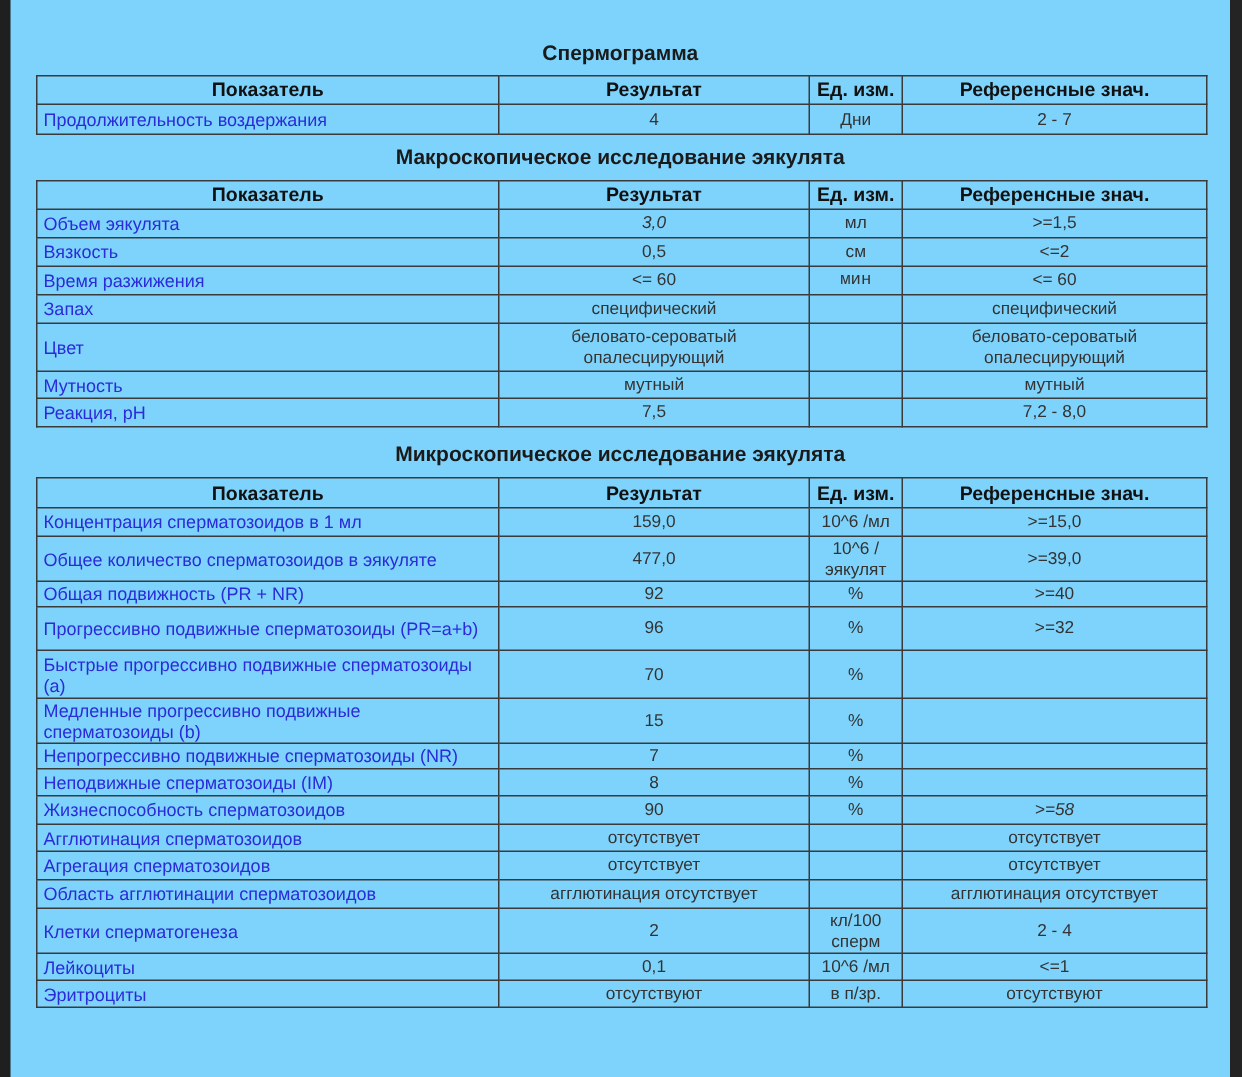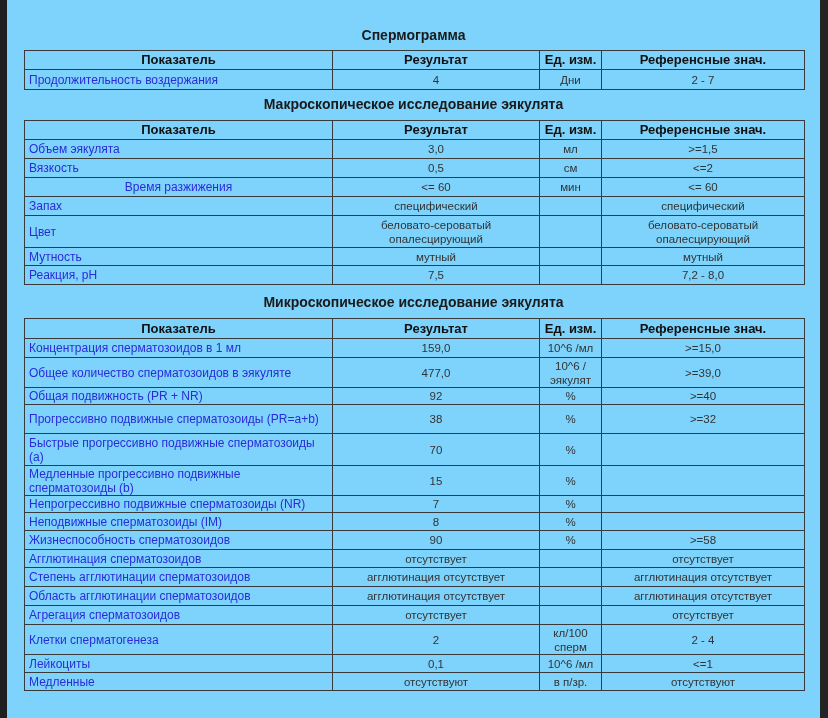--- a/index.html
+++ b/index.html
@@ -76,34 +76,34 @@
         <tr>
       <th>Показатель</th>
       <th>Результат</th>
       <th>Ед. изм.</th>
       <th>Референсные знач.</th>
     </tr>
       </thead>
     <tbody>
         <tr>
           <td class="name" style="height: 18px;">Объем эякулята</td>
-          <td class="c" style="height: 18px;">3,0</td>
+          <td class="c" style="height: 18px; font-style: italic;">3,0</td>
           <td class="c" style="height: 18px;">мл</td>
           <td class="c" style="height: 18px;">&gt;=1,5</td>
         </tr>
         <tr>
           <td class="name" style="height: 18px;">Вязкость</td>
           <td class="c" style="height: 18px;">0,5</td>
           <td class="c" style="height: 18px;">см</td>
           <td class="c" style="height: 18px;">&lt;=2</td>
         </tr>
         <tr>
-          <td class="name" style="height: 18px; text-align: center;">Время разжижения</td>
+          <td class="name" style="height: 18px;">Время разжижения</td>
           <td class="c" style="height: 18px;">&lt;= 60</td>
-          <td class="c" style="height: 18px;">мин</td>
+          <td class="c" style="height: 18px; font-family: Liberation Mono, monospace;">мин</td>
           <td class="c" style="height: 18px;">&lt;= 60</td>
         </tr>
         <tr>
           <td class="name" style="height: 18px;">Запах</td>
           <td class="c" style="height: 18px;">специфический</td>
           <td class="c" style="height: 18px;"></td>
           <td class="c" style="height: 18px;">специфический</td>
         </tr>
         <tr>
           <td class="name" style="height: 31px;">Цвет</td>
@@ -157,21 +157,21 @@
           <td class="c" style="height: 29px;">&gt;=39,0</td>
         </tr>
         <tr>
           <td class="name" style="height: 16px;">Общая подвижность (PR + NR)</td>
           <td class="c" style="height: 16px;">92</td>
           <td class="c" style="height: 16px;">%</td>
           <td class="c" style="height: 16px;">&gt;=40</td>
         </tr>
         <tr>
           <td class="name" style="height: 28px;">Прогрессивно подвижные сперматозоиды (PR=a+b)</td>
-          <td class="c" style="height: 28px;">38</td>
+          <td class="c" style="height: 28px;">96</td>
           <td class="c" style="height: 28px;">%</td>
           <td class="c" style="height: 28px;">&gt;=32</td>
         </tr>
         <tr>
           <td class="name" style="height: 31px;">Быстрые прогрессивно  подвижные сперматозоиды (а)</td>
           <td class="c" style="height: 31px;">70</td>
           <td class="c" style="height: 31px;">%</td>
           <td class="c" style="height: 31px;"></td>
         </tr>
         <tr>
@@ -189,60 +189,54 @@
         <tr>
           <td class="name" style="height: 17px;">Неподвижные сперматозоиды (IM)</td>
           <td class="c" style="height: 17px;">8</td>
           <td class="c" style="height: 17px;">%</td>
           <td class="c" style="height: 17px;"></td>
         </tr>
         <tr>
           <td class="name" style="height: 18px; margin-top: 16px;">Жизнеспособность сперматозоидов</td>
           <td class="c" style="height: 18px;">90</td>
           <td class="c" style="height: 18px;">%</td>
-          <td class="c" style="height: 18px;">&gt;=58</td>
+          <td class="c" style="height: 18px; font-style: italic;">&gt;=58</td>
         </tr>
         <tr>
           <td class="name" style="height: 17px;">Агглютинация сперматозоидов</td>
           <td class="c" style="height: 17px;">отсутствует</td>
           <td class="c" style="height: 17px;"></td>
           <td class="c" style="height: 17px;">отсутствует</td>
         </tr>
         <tr>
-          <td class="name" style="height: 18px;">Степень агглютинации сперматозоидов</td>
-          <td class="c" style="height: 18px;">агглютинация отсутствует</td>
-          <td class="c" style="height: 18px;"></td>
-          <td class="c" style="height: 18px;">агглютинация отсутствует</td>
+          <td class="name" style="height: 18px;">Агрегация сперматозоидов</td>
+          <td class="c" style="height: 18px;">отсутствует</td>
+          <td class="c" style="height: 18px;"></td>
+          <td class="c" style="height: 18px;">отсутствует</td>
         </tr>
         <tr>
           <td class="name" style="height: 18px;">Область агглютинации сперматозоидов</td>
           <td class="c" style="height: 18px;">агглютинация отсутствует</td>
           <td class="c" style="height: 18px;"></td>
           <td class="c" style="height: 18px;">агглютинация отсутствует</td>
-        </tr>
-        <tr>
-          <td class="name" style="height: 18px;">Агрегация сперматозоидов</td>
-          <td class="c" style="height: 18px;">отсутствует</td>
-          <td class="c" style="height: 18px;"></td>
-          <td class="c" style="height: 18px;">отсутствует</td>
         </tr>
         <tr>
           <td class="name" style="height: 29px;">Клетки сперматогенеза</td>
           <td class="c" style="height: 29px;">2</td>
           <td class="c" style="height: 29px;">кл/100 сперм</td>
           <td class="c" style="height: 29px;">2 - 4</td>
         </tr>
         <tr>
           <td class="name" style="height: 17px; margin-top: 28px;">Лейкоциты</td>
           <td class="c" style="height: 17px;">0,1</td>
           <td class="c" style="height: 17px;">10^6 /мл</td>
           <td class="c" style="height: 17px;">&lt;=1</td>
         </tr>
         <tr>
-          <td class="name" style="height: 17px;">Медленные</td>
+          <td class="name" style="height: 17px;">Эритроциты</td>
           <td class="c" style="height: 17px;">отсутствуют</td>
           <td class="c" style="height: 17px;">в п/зр.</td>
           <td class="c" style="height: 17px;">отсутствуют</td>
         </tr>
       </tbody>
   </table>
 </div>
 <div class="rightbar"></div>
 
 </body></html>

